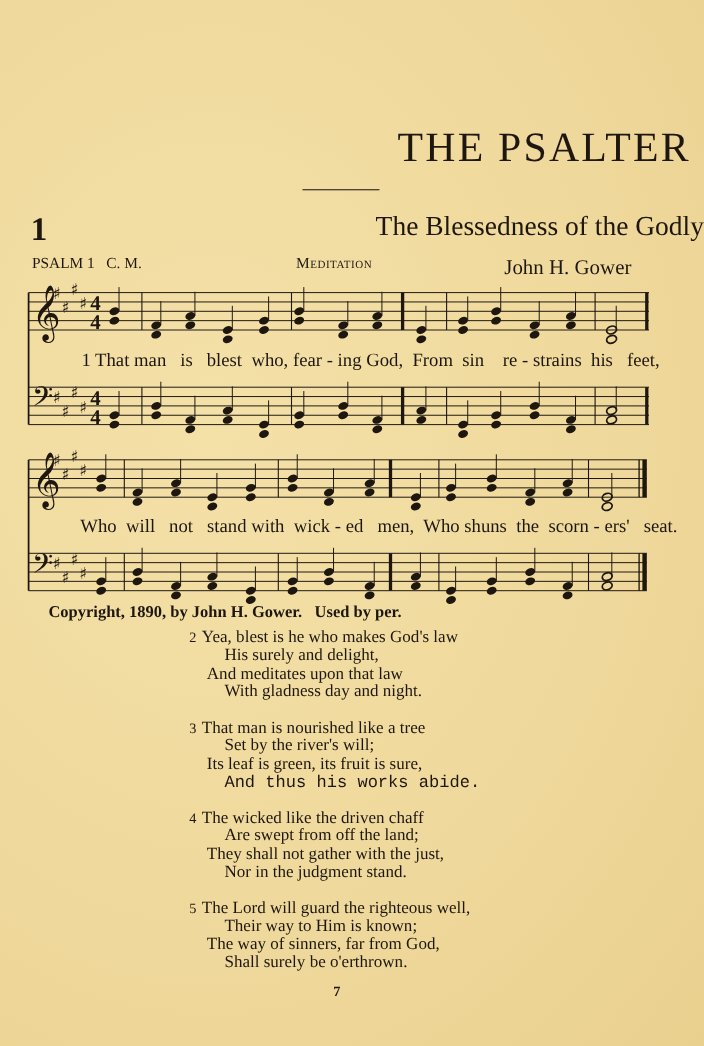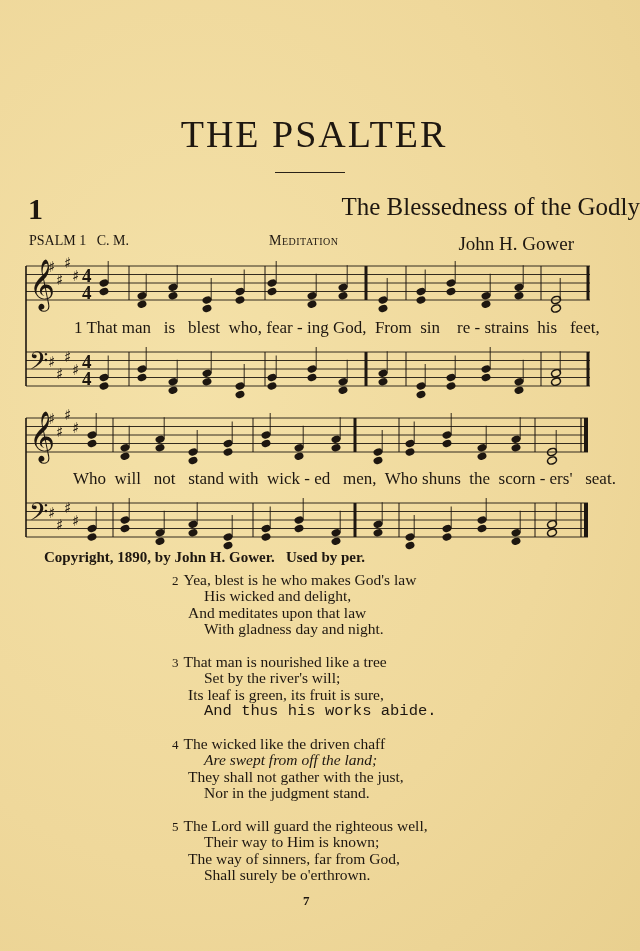--- a/index.html
+++ b/index.html
@@ -6,21 +6,21 @@
   body {
     width: 640px; height: 951px; overflow: hidden;
     background: #f1dca0;
     background-image: radial-gradient(ellipse at 30% 40%, #f4e1a8 0%, #efd89b 60%, #e9d08f 100%);
     font-family: "Liberation Serif", "DejaVu Serif", serif;
     color: #1e1710;
     position: relative;
   }
   .abs { position: absolute; }
   .page-heading {
-    left: 0; width: 628px; top: 112px; text-align: center;
+    left: 0; width: 628px; top: 112px; text-align: right;
     font-size: 38px; letter-spacing: 2px; font-weight: normal; margin: 0;
   }
   .rule { left: 275px; top: 172px; width: 70px; height: 1px; background: #2a2218; }
   .hymn-number { left: 28px; top: 192px; font-size: 30px; font-weight: bold; }
   .hymn-title { left: 0; width: 640px; top: 193px; text-align: right; font-size: 25px; padding-left: 10px; box-sizing: border-box; }
   .meta-row { left: 29px; top: 233px; width: 570px; height: 18px; font-size: 14px; }
   .meta-left { position: absolute; left: 0; top: 0; }
   .meta-center { position: absolute; left: 240px; top: 0; font-variant: small-caps; letter-spacing: 0.5px; }
   .meta-right { position: absolute; right: 25px; top: 0; font-size: 19px; }
   svg.score { position: absolute; left: 0; top: 0; }
@@ -290,29 +290,29 @@
   </svg>
 <div id="lyrics-layer">
     <div class="lyric" style="top: 318px; left: 74px; white-space: pre;">1 That man   is   blest  who, fear - ing God,  From  sin    re - strains  his   feet,</div>
     <div class="lyric" style="top: 469px; left: 73px; white-space: pre;">Who  will   not   stand with  wick - ed   men,  Who shuns  the  scorn - ers'   seat.</div>
   </div>
 
 <div class="abs copyright" style="white-space:pre">Copyright, 1890, by John H. Gower.   Used by per.</div>
 
 <div class="abs stanzas" id="stanzas">
     <div class="stanza-line" style="top: 571px; left: 172px;"><span class="stanza-num">2</span><span>Yea, blest is he who makes God's law</span></div>
-    <div class="stanza-line" style="top: 587.4px; left: 204px;"><span>His wicked and delight,</span></div>
+    <div class="stanza-line" style="top: 587.4px; left: 204px;"><span>His surely and delight,</span></div>
     <div class="stanza-line" style="top: 603.8px; left: 188px;"><span>And meditates upon that law</span></div>
     <div class="stanza-line" style="top: 620.2px; left: 204px;"><span>With gladness day and night.</span></div>
     <div class="stanza-line" style="top: 653px; left: 172px;"><span class="stanza-num">3</span><span>That man is nourished like a tree</span></div>
     <div class="stanza-line" style="top: 669.4px; left: 204px;"><span>Set by the river's will;</span></div>
     <div class="stanza-line" style="top: 685.8px; left: 188px;"><span>Its leaf is green, its fruit is sure,</span></div>
     <div class="stanza-line" style="top: 702.2px; left: 204px; font-family: Liberation Mono, monospace;"><span>And thus his works abide.</span></div>
     <div class="stanza-line" style="top: 735px; left: 172px;"><span class="stanza-num">4</span><span>The wicked like the driven chaff</span></div>
-    <div class="stanza-line" style="top: 751.4px; left: 204px; font-style: italic;"><span>Are swept from off the land;</span></div>
+    <div class="stanza-line" style="top: 751.4px; left: 204px;"><span>Are swept from off the land;</span></div>
     <div class="stanza-line" style="top: 767.8px; left: 188px;"><span>They shall not gather with the just,</span></div>
     <div class="stanza-line" style="top: 784.2px; left: 204px;"><span>Nor in the judgment stand.</span></div>
     <div class="stanza-line" style="top: 817px; left: 172px;"><span class="stanza-num">5</span><span>The Lord will guard the righteous well,</span></div>
     <div class="stanza-line" style="top: 833.4px; left: 204px;"><span>Their way to Him is known;</span></div>
     <div class="stanza-line" style="top: 849.8px; left: 188px;"><span>The way of sinners, far from God,</span></div>
     <div class="stanza-line" style="top: 866.2px; left: 204px;"><span>Shall surely be o'erthrown.</span></div>
   </div>
 
 <div class="abs page-number">7</div>
 

